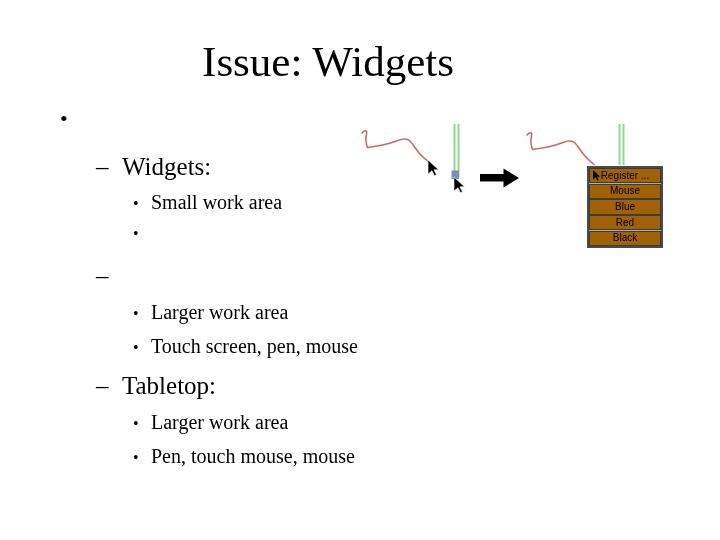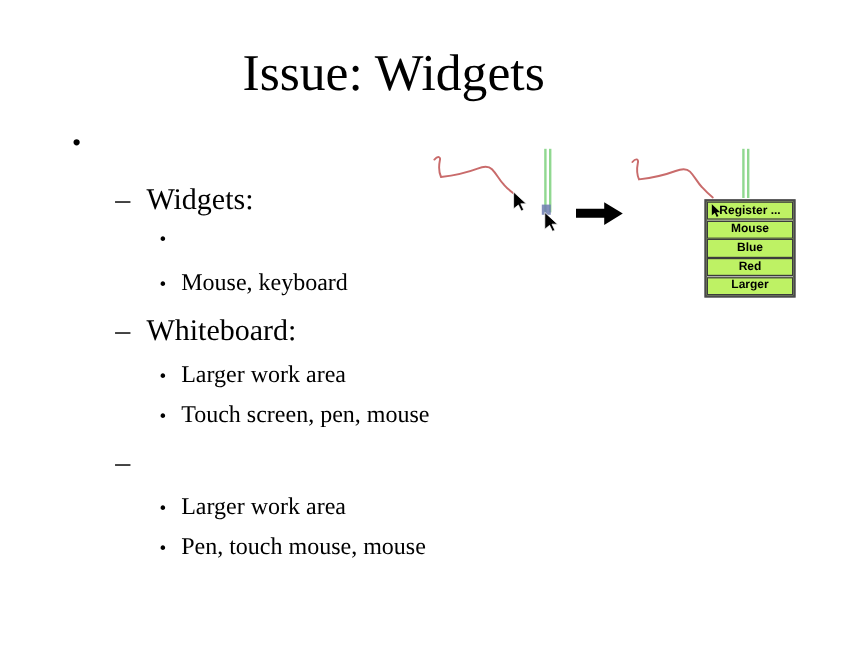--- a/index.html
+++ b/index.html
@@ -22,60 +22,60 @@
   .l2 .marker{display:inline-block;width:26px;}
   .l3 .marker{display:inline-block;width:18px;font-size:16px;}
   .gfx{position:absolute;left:0;top:0;width:720px;height:540px;pointer-events:none;}
   
   .menu{
     position:absolute;left:587px;top:166px;width:76px;
     background:#aeaeae;border:2px solid #4a4a4a;box-sizing:border-box;
     font-family:"Liberation Sans", sans-serif;
   }
   .menu-row{
-    position:relative;height:13.2px;background:#bef264;
+    position:relative;height:13.2px;background:#a16207;
     border:1px solid #3c3c3c;margin:0 0 0.5px 0;
     display:flex;align-items:center;justify-content:center;
-    font-size:10px;font-weight:bold;color:#000;line-height:1;
+    font-size:10px;font-weight:normal;color:#000;line-height:1;
   }
   .menu-cursor{position:absolute;left:3px;top:1px;}
 </style>
 </head>
 <body>
 
 <div class="title">Issue: Widgets</div>
 
 <div class="line l1" style="top:106px">
   <span class="marker">•</span>
 </div>
 <div class="line l2" style="top:153px">
   <span class="marker">–</span>
   <span>Widgets:</span>
 </div>
 <div class="line l3" style="top:191px">
   <span class="marker">•</span>
+  <span>Small work area</span>
 </div>
 <div class="line l3" style="top:225px">
   <span class="marker">•</span>
-  <span>Mouse, keyboard</span>
 </div>
 <div class="line l2" style="top:262px">
   <span class="marker">–</span>
-  <span>Whiteboard:</span>
 </div>
 <div class="line l3" style="top:301px">
   <span class="marker">•</span>
   <span>Larger work area</span>
 </div>
 <div class="line l3" style="top:335px">
   <span class="marker">•</span>
   <span>Touch screen, pen, mouse</span>
 </div>
 <div class="line l2" style="top:372px">
   <span class="marker">–</span>
+  <span>Tabletop:</span>
 </div>
 <div class="line l3" style="top:411px">
   <span class="marker">•</span>
   <span>Larger work area</span>
 </div>
 <div class="line l3" style="top:445px">
   <span class="marker">•</span>
   <span>Pen, touch mouse, mouse</span>
 </div>
 
@@ -114,15 +114,15 @@
   <div class="menu-row">
     <span>Mouse</span>
   </div>
   <div class="menu-row">
     <span>Blue</span>
   </div>
   <div class="menu-row">
     <span>Red</span>
   </div>
   <div class="menu-row">
-    <span>Larger</span>
+    <span>Black</span>
   </div>
 </div>
 
 </body></html>

